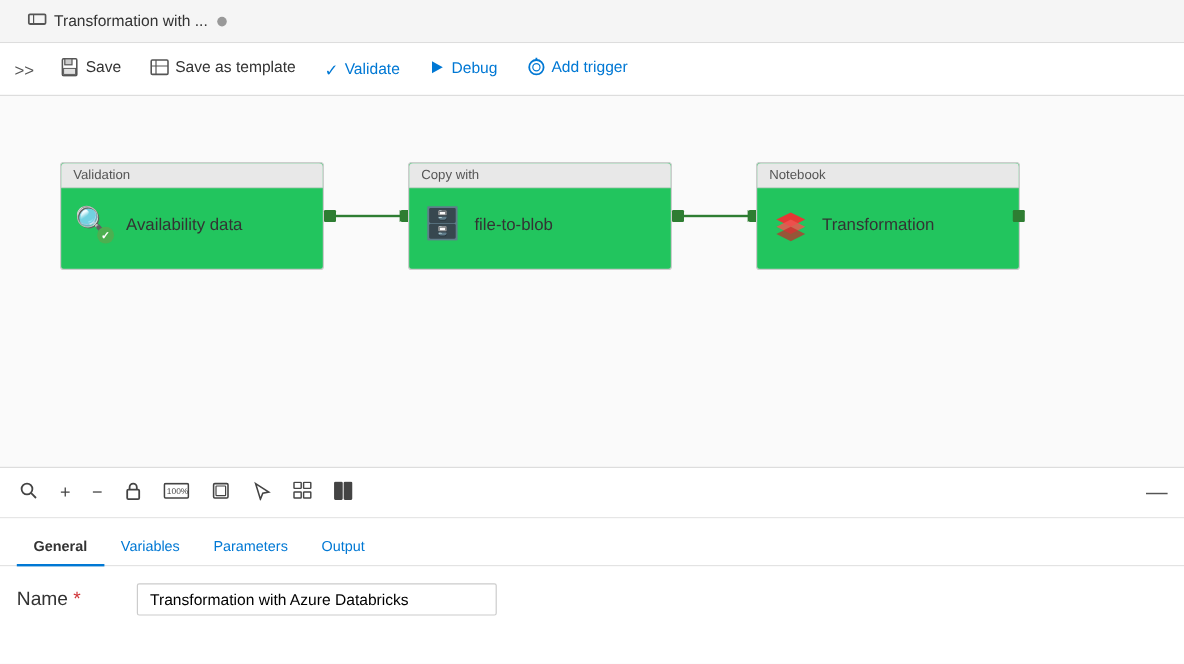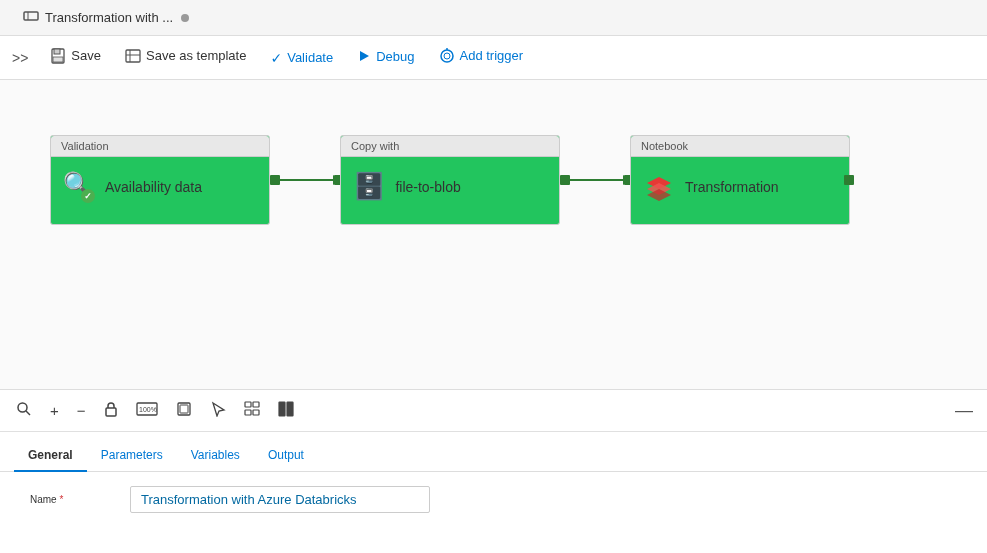--- a/index.html
+++ b/index.html
@@ -181,33 +181,32 @@
     .panel-content {
       padding: 14px 14px;
       background: #fff;
     }
     .field-row {
       display: flex;
       align-items: center;
       gap: 20px;
     }
     .field-label {
-      font-size: 10px;
+      font-size: 16px;
       color: #333;
       min-width: 80px;
-      margin-left: 16px;
     }
     .required-star { color: #d13438; }
     .field-input {
       border: 1px solid #ccc;
       border-radius: 2px;
       padding: 5px 10px;
       font-size: 13px;
       width: 300px;
-      color: #0369a1;
+      color: #000000;
       background: #fff;
       outline: none;
     }
 
     
     .blob-icon {
       font-size: 24px;
     }
   </style>
 </head>
@@ -395,24 +394,24 @@
   <div style="margin-left:auto;">
     <span style="font-size:18px;color:#555;cursor:pointer;display:inline-block;">—</span>
   </div>
 </div>
 
 <div class="panel-tabs">
   <div class="panel-tab active">
     <span>General</span>
   </div>
   <div class="panel-tab">
+    <span>Variables</span>
+  </div>
+  <div class="panel-tab">
     <span>Parameters</span>
-  </div>
-  <div class="panel-tab">
-    <span>Variables</span>
   </div>
   <div class="panel-tab">
     <span>Output</span>
   </div>
 </div>
 
 <div class="panel-content">
   <div class="field-row">
     <label class="field-label">
       <span>Name</span>

